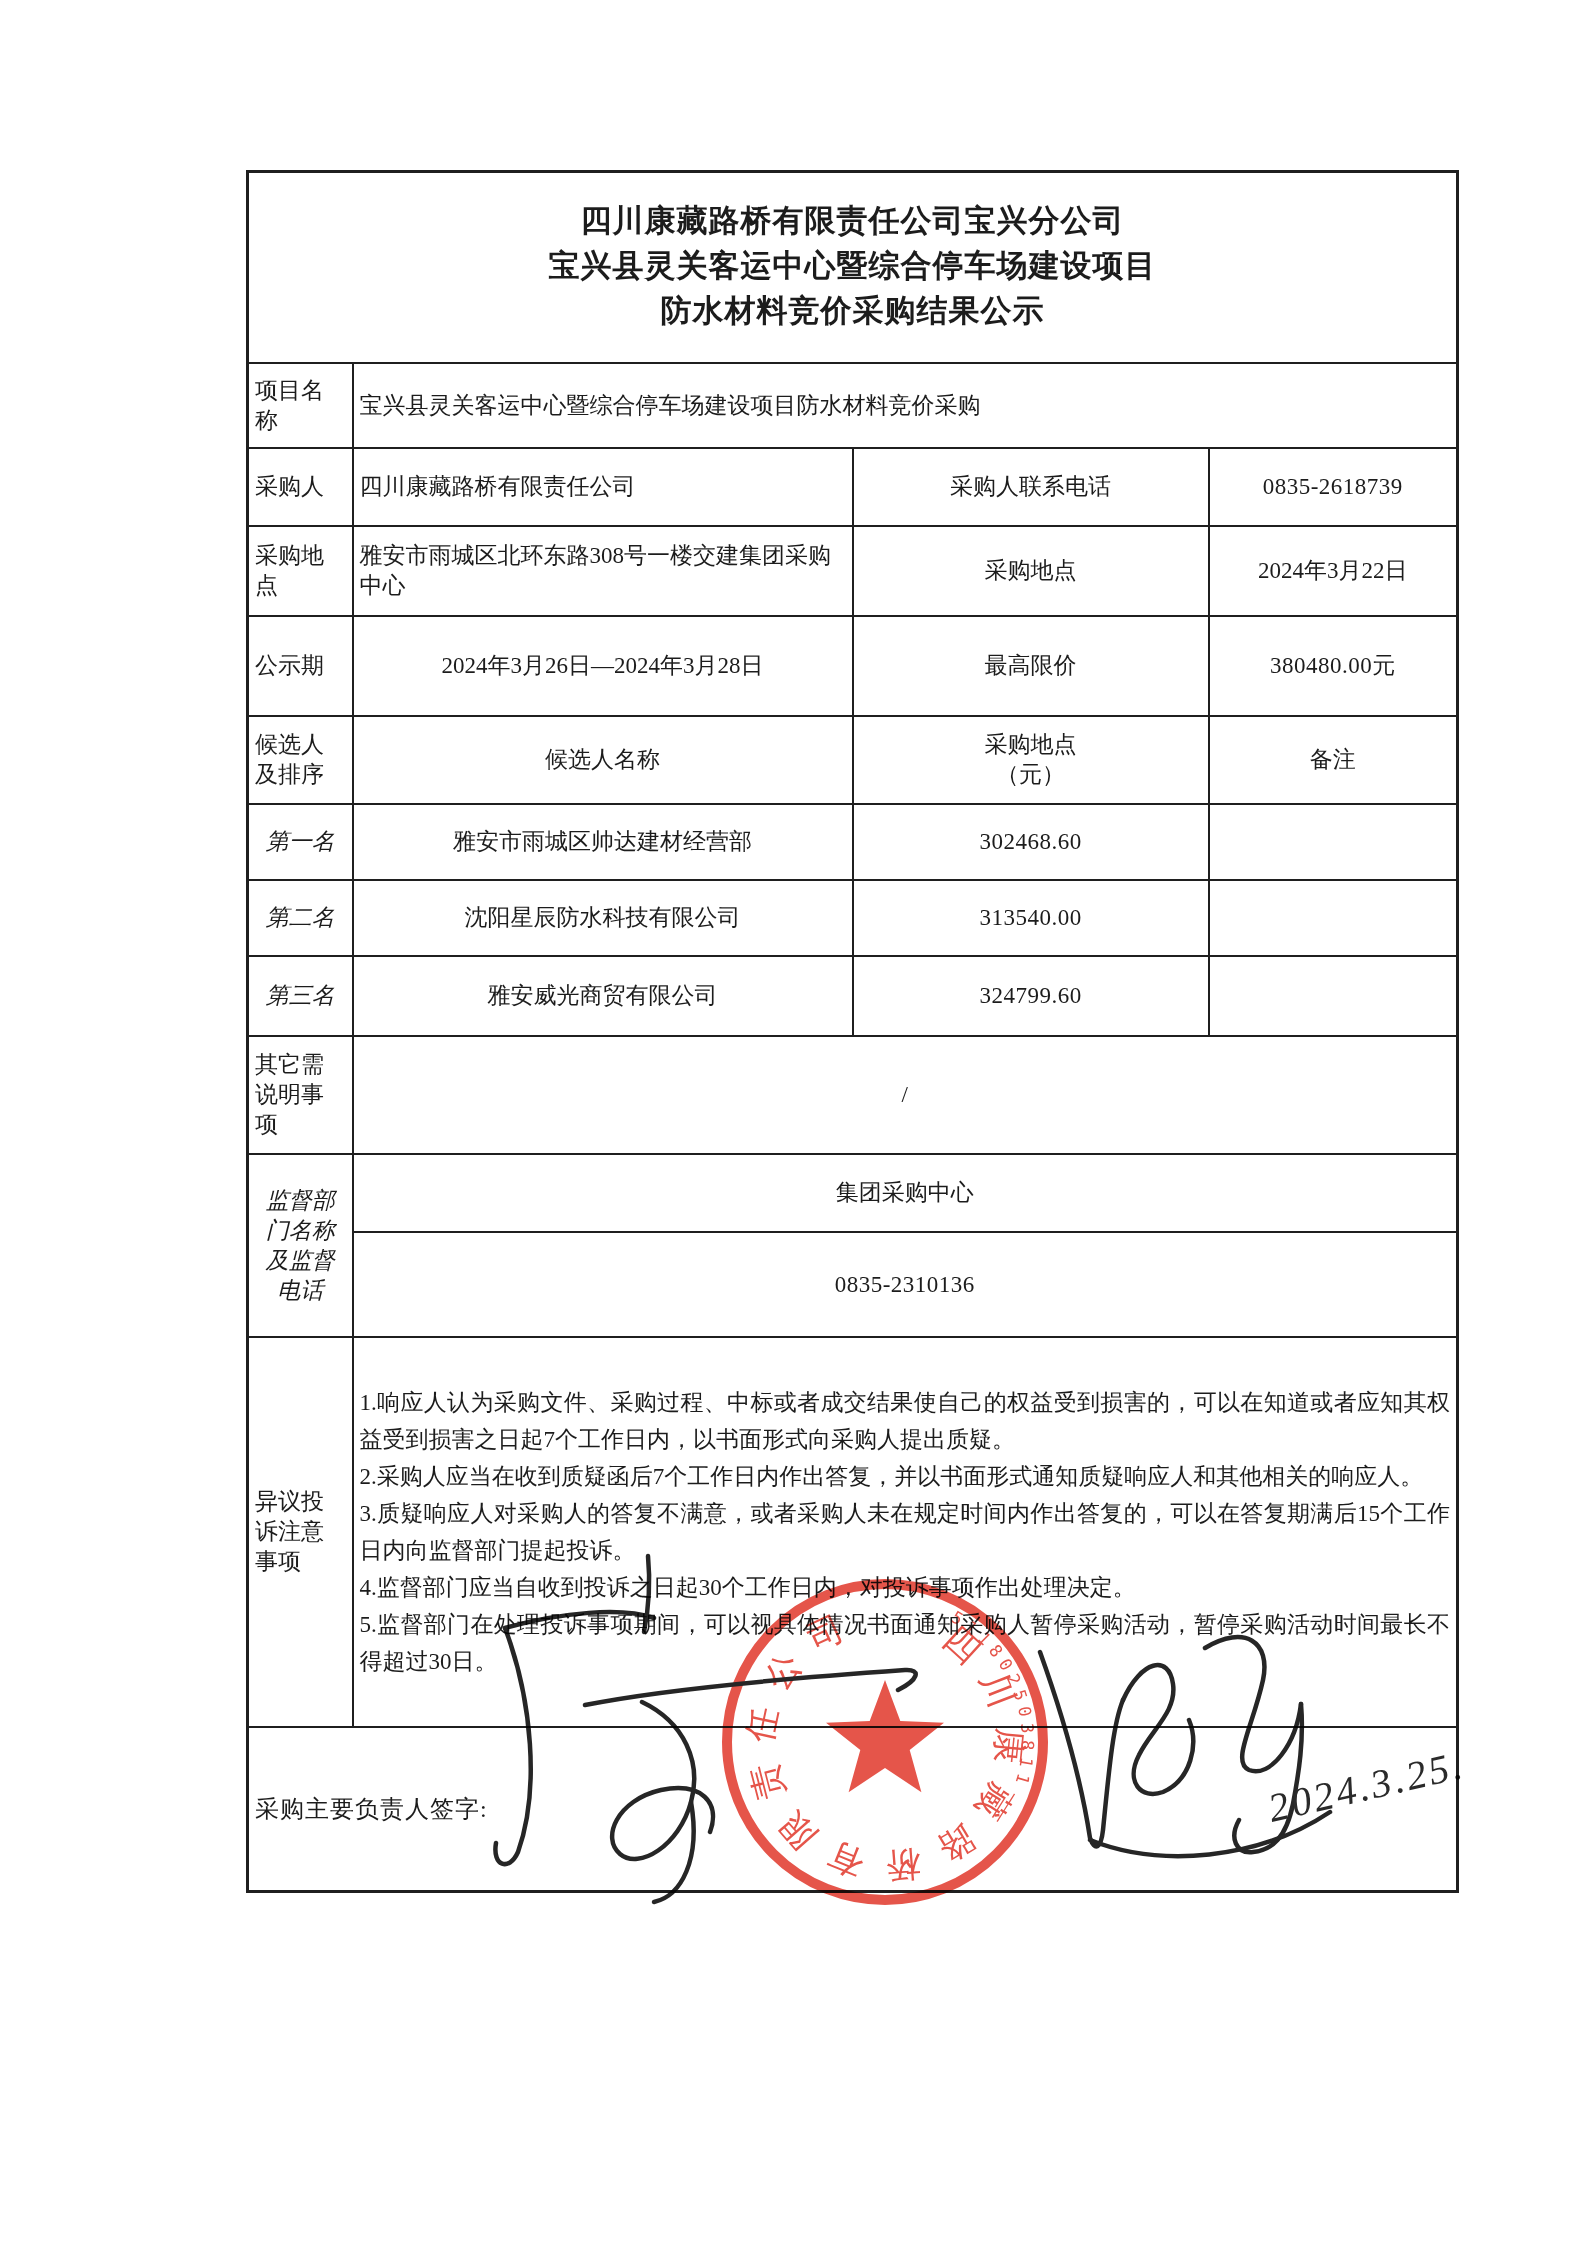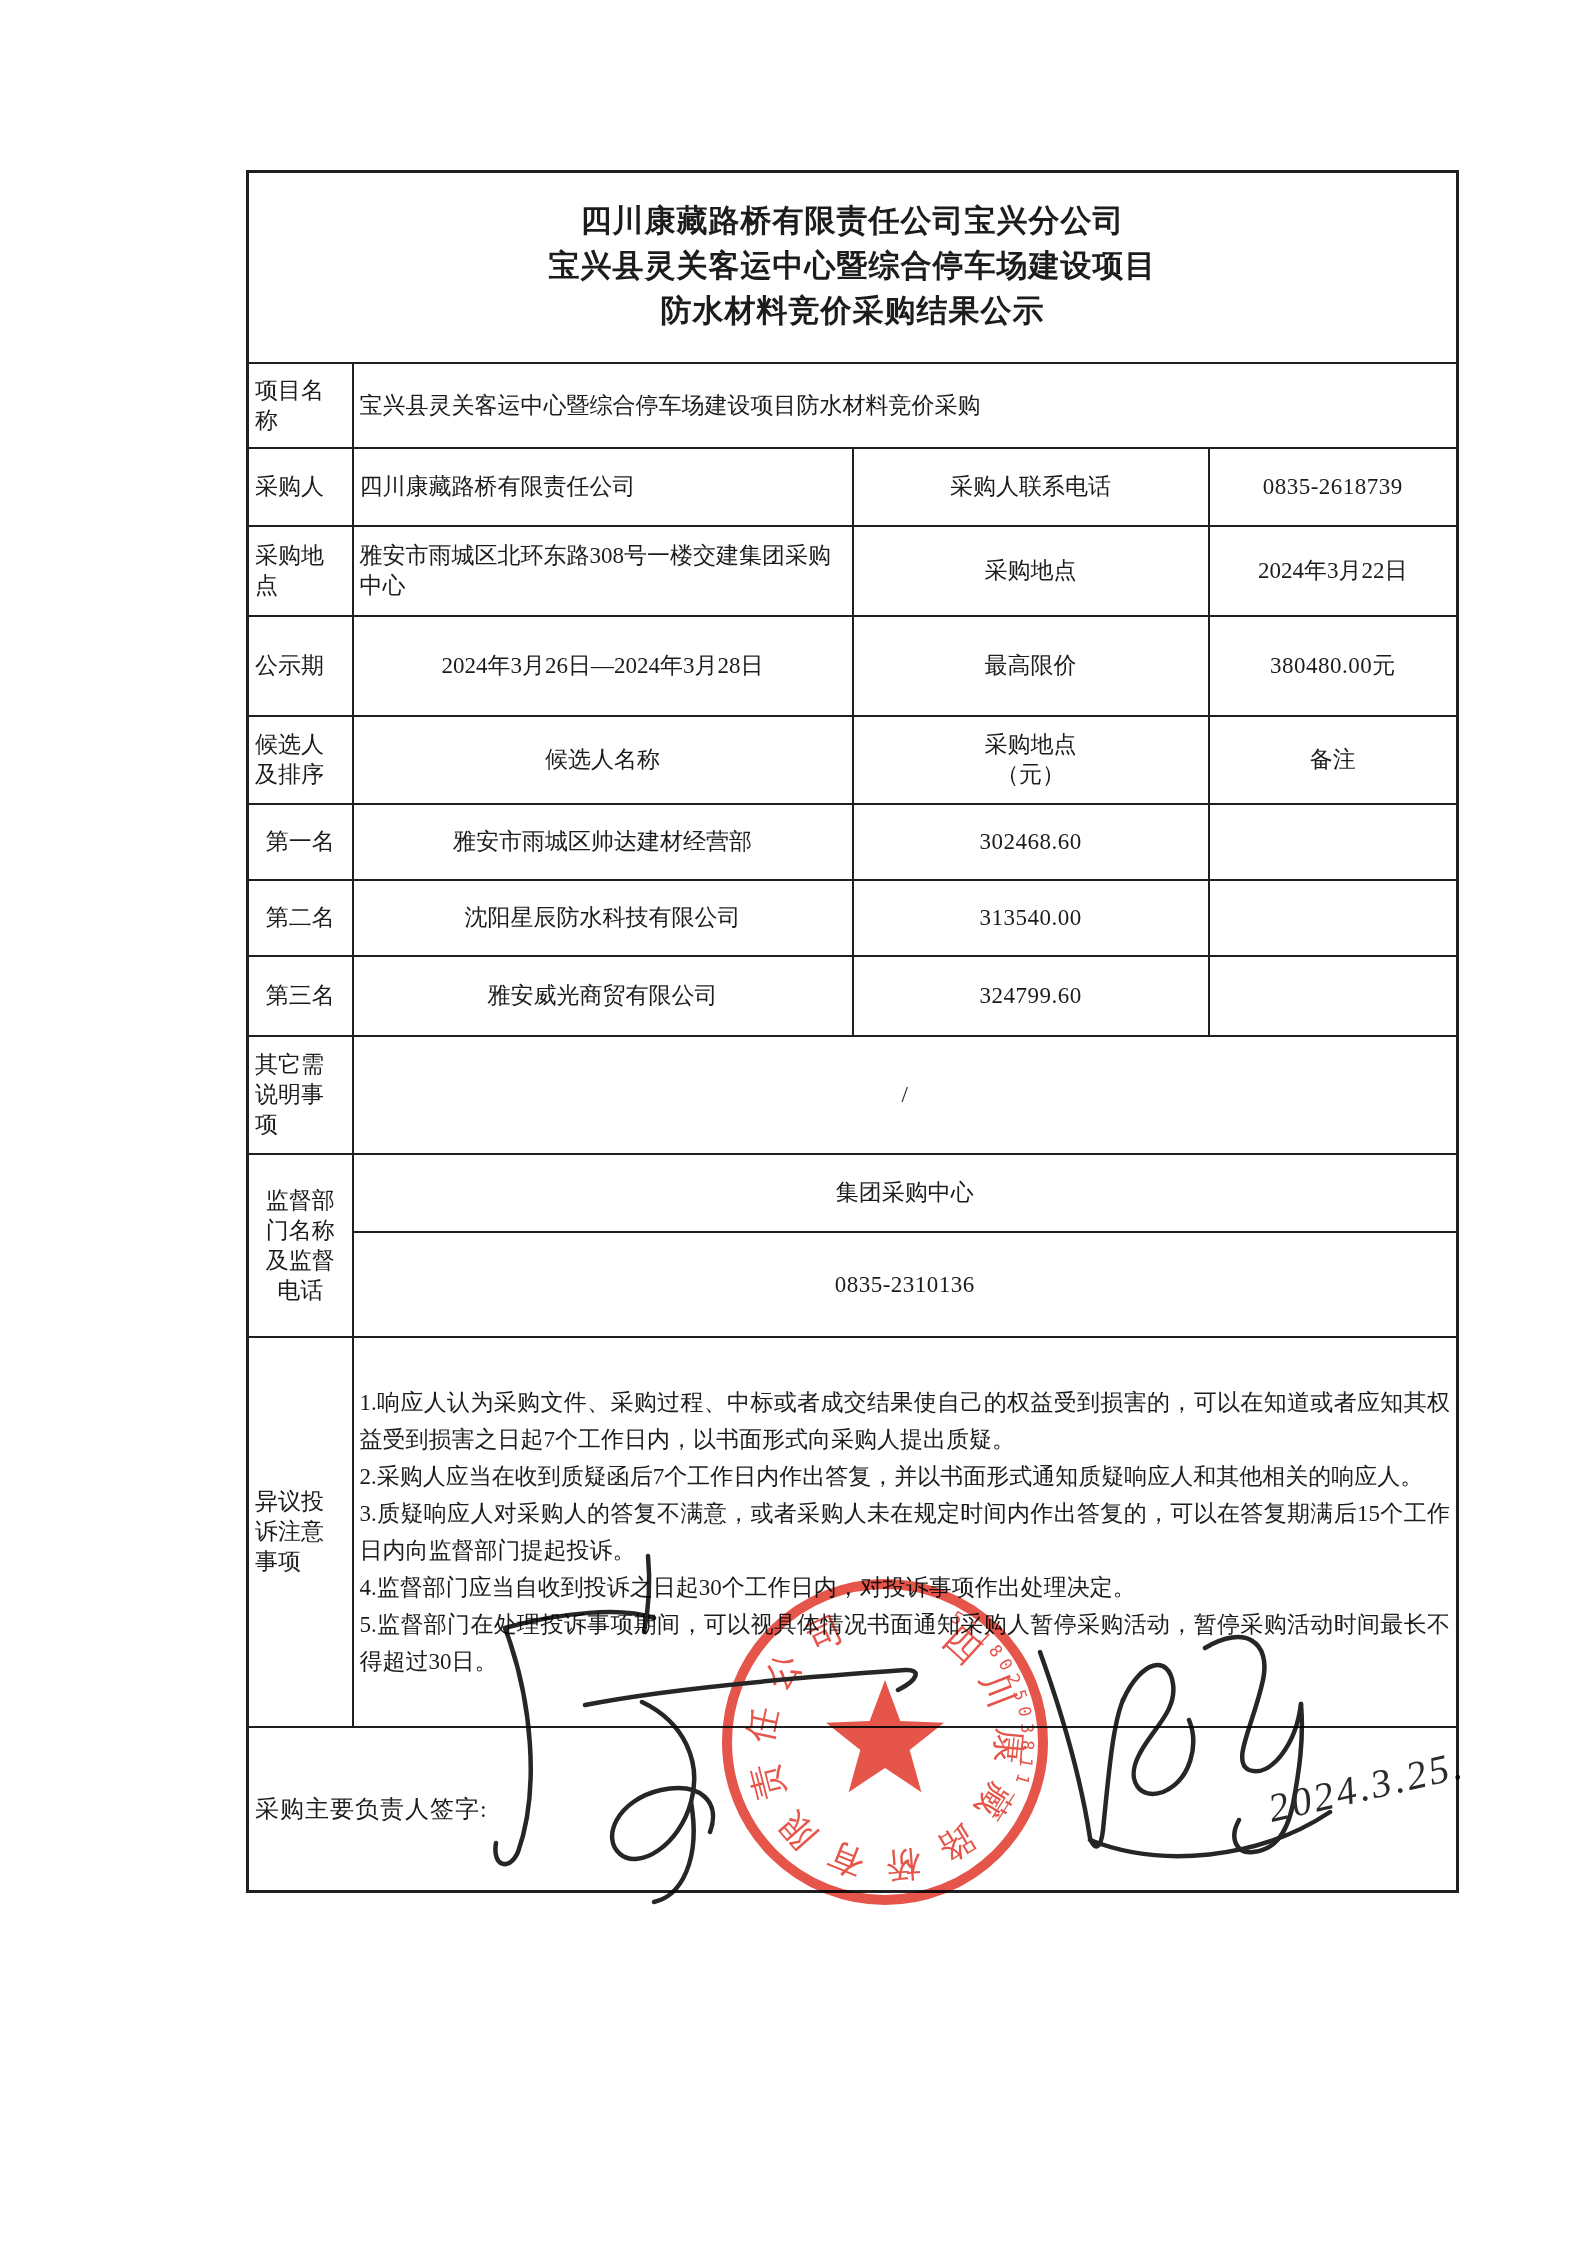--- a/index.html
+++ b/index.html
@@ -29,21 +29,21 @@
   .title-cell{height:185px;vertical-align:middle;padding-top:10px;}
   .title-line{
     text-align:center;
     font-family:Liberation Mono, monospace;
     font-weight:700;
     font-size:31px;
     line-height:45px;
     letter-spacing:1px;
   }
   .lbl{padding-left:8px;}
-  .lbl-center{text-align:center;}
+  .lbl-center{text-align:center;font-style:italic;}
   .val-left{padding-left:10px;}
   .center{text-align:center;margin-top:8px;}
   .num{font-size:24px;letter-spacing:.5px;}
   .obj-cell{vertical-align:middle;padding:14px 14px 16px 12px;}
   .obj-line{font-size:23px;line-height:37px;text-align:justify;}
   .sig-cell{height:158px;vertical-align:middle;padding-left:32px;}
   .sig-label{font-size:24px;letter-spacing:1px;text-align:right;}
   .overlay{
     position:absolute;left:0;top:0;width:1587px;height:2244px;
     pointer-events:none;

